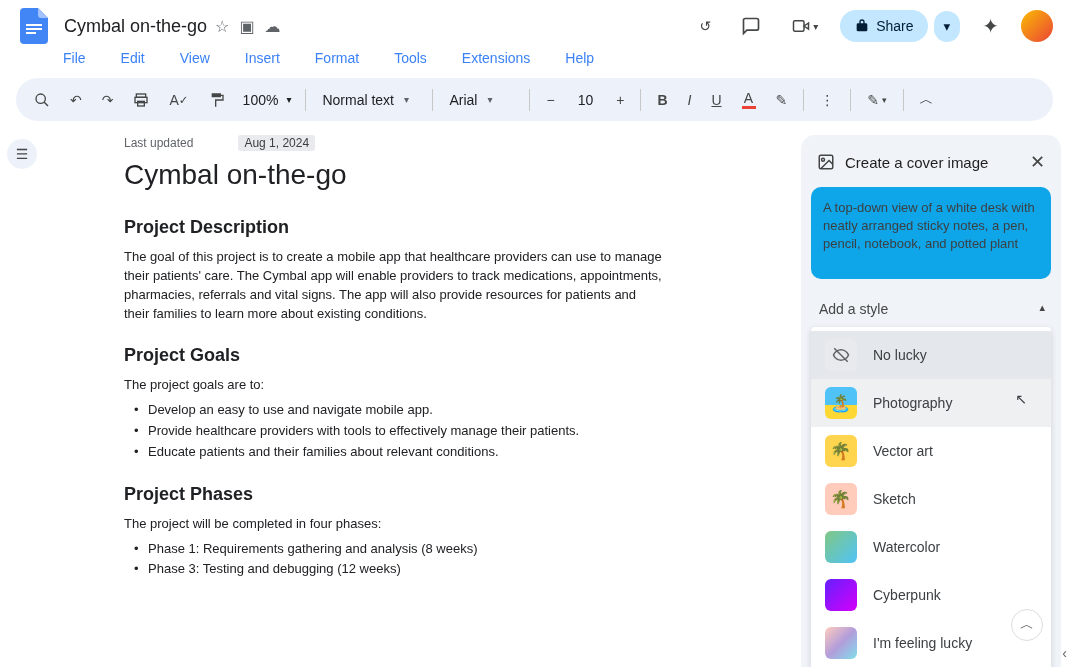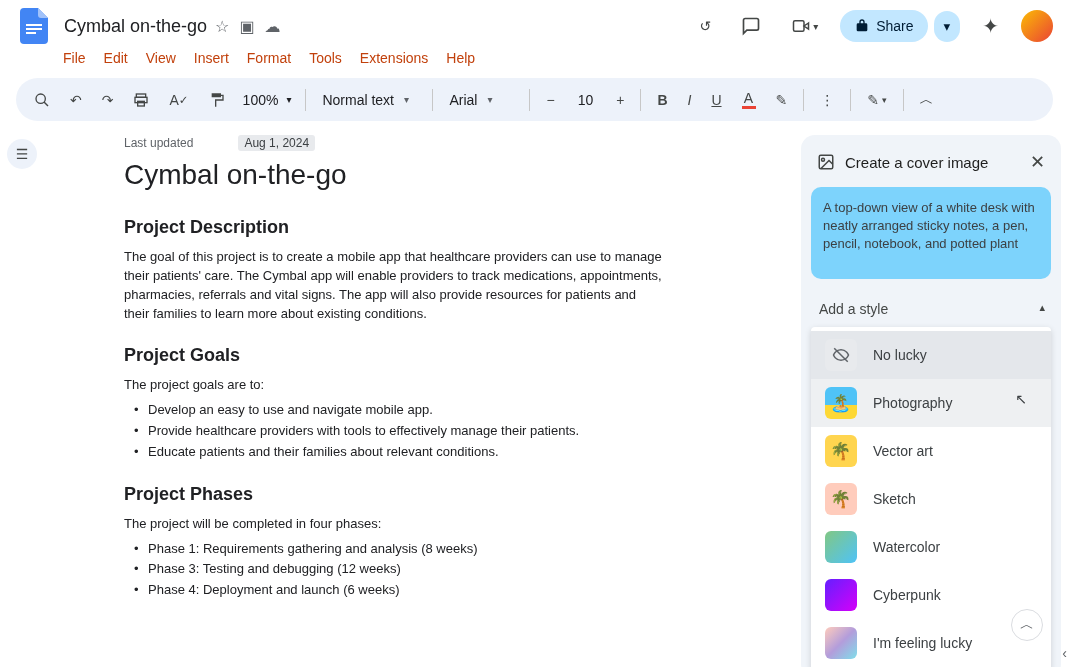--- a/index.html
+++ b/index.html
@@ -11,21 +11,21 @@
     .title-row { display: flex; align-items: center; gap: 8px; flex: 1; }
     .doc-title { font-size: 18px; color: #202124; }
     .title-icons { display: flex; gap: 10px; color: #5f6368; }
     .title-icons span { font-size: 16px; cursor: pointer; }
     .header-right { display: flex; align-items: center; gap: 14px; }
     .share-btn { background: #c2e7ff; border: none; border-radius: 40px; padding: 8px 14px; display: flex; align-items: center; gap: 6px; font-size: 14px; color: #001d35; cursor: pointer; font-weight: 400; }
     .share-dropdown { background: #c2e7ff; border: none; border-radius: 40px; padding: 8px 10px; color: #001d35; cursor: pointer; margin-left: -8px; }
     .avatar { width: 32px; height: 32px; border-radius: 50%; background: linear-gradient(135deg, #fbbc04, #ea4335); }
     
     
-    .menu-bar { display: flex; gap: 4px; padding: 0 16px 8px 56px; font-size: 14px; color: #c2410c; }
+    .menu-bar { display: flex; gap: 21px; padding: 0 16px 8px 56px; font-size: 14px; color: #3b82f6; }
     .menu-bar span { padding: 4px 7px; cursor: pointer; border-radius: 4px; }
     
     
     .toolbar { display: flex; align-items: center; gap: 4px; margin: 0 16px; padding: 6px 10px; background: #edf2fa; border-radius: 24px; }
     .tb-btn { padding: 6px 8px; color: #444746; font-size: 14px; cursor: pointer; border-radius: 4px; display: flex; align-items: center; justify-content: center; }
     .tb-sep { width: 1px; height: 22px; background: #c7c7c7; margin: 0 4px; }
     .tb-select { display: flex; align-items: center; gap: 10px; padding: 4px 8px; font-size: 14px; color: #202124; cursor: pointer; }
     .tb-select .caret { font-size: 10px; color: #5f6368; }
     .zoom { font-size: 14px; color: #202124; padding: 4px 6px; display: flex; align-items: center; gap: 8px; }
     .font-size-ctrl { display: flex; align-items: center; gap: 6px; }
@@ -43,21 +43,21 @@
     .doc-p { font-size: 13px; color: #202124; line-height: 1.45; margin-bottom: 6px; max-width: 540px; }
     .doc-ul { list-style: none; padding-left: 10px; }
     .doc-ul li { font-size: 13px; color: #202124; line-height: 1.45; padding-left: 14px; position: relative; margin-bottom: 2px; }
     .doc-ul li::before { content: "•"; position: absolute; left: 0; }
     
     
     .side-panel { width: 260px; margin-right: 8px; background: #f0f4f9; border-radius: 14px; padding: 0; display: flex; flex-direction: column; }
     .panel-header { display: flex; align-items: center; gap: 10px; padding: 16px 16px 14px 16px; }
     .panel-title { font-size: 15px; font-weight: 500; color: #1f1f1f; flex: 1; }
     .close-x { color: #444746; cursor: pointer; font-size: 18px; }
-    .prompt-box { background: #7dd3fc; margin: 0 10px; border-radius: 10px; padding: 12px; font-size: 13px; color: #3c4043; line-height: 1.4; min-height: 92px; }
+    .prompt-box { background: #0ea5e9; margin: 0 10px; border-radius: 10px; padding: 12px; font-size: 13px; color: #3c4043; line-height: 1.4; min-height: 92px; }
     .style-dropdown { margin: 16px 10px 0 10px; background: transparent; padding: 6px 6px 6px 8px; display: flex; align-items: flex-start; justify-content: space-between; font-size: 14px; color: #444746; cursor: pointer; }
     .style-dropdown .caret-up { font-size: 11px; }
     .style-list { margin: 4px 10px 10px 10px; background: #fff; border-radius: 4px; box-shadow: 0 2px 6px rgba(0,0,0,0.15); padding: 4px 0; }
     .style-item { display: flex; align-items: center; gap: 16px; padding: 8px 14px; font-size: 14px; color: #3c4043; cursor: pointer; }
     .style-item:hover, .style-item.hover { background: #eef0f2; }
     .style-item.selected { background: #e4e7eb; }
     .style-thumb { width: 32px; height: 32px; border-radius: 6px; display: flex; align-items: center; justify-content: center; font-size: 17px; }
     .thumb-nostyle { background: #e8eaed; color: #5f6368; }
     .thumb-photo { background: linear-gradient(180deg,#4fc3f7 0%,#4fc3f7 55%,#fdd835 55%,#fdd835 100%); }
     .thumb-vector { background: #ffd54f; }
@@ -215,21 +215,20 @@
     <ul class="doc-ul">
       <li>Develop an easy to use and navigate mobile app.</li>
       <li>Provide healthcare providers with tools to effectively  manage their patients.</li>
       <li>Educate patients and their families about relevant conditions.</li>
     </ul>
     <h2>Project Phases</h2>
     <p class="doc-p">The project will be completed in four phases:</p>
     <ul class="doc-ul">
       <li>Phase 1: Requirements gathering and analysis (8 weeks)</li>
       <li>Phase 3: Testing and debugging (12 weeks)</li>
-      <li>Phase 4: Deployment and launch (6 weeks)</li>
     </ul>
   </div>
 
   <div class="side-panel">
     <div class="panel-header">
       <span>
           <svg width="18" height="18" viewBox="0 0 24 24" fill="none" stroke="#444746" stroke-width="2">
             <rect x="3" y="3" width="18" height="18" rx="2"></rect>
             <circle cx="8" cy="9" r="2"></circle>
             <path d="M21 15l-5-5L5 21"></path>

